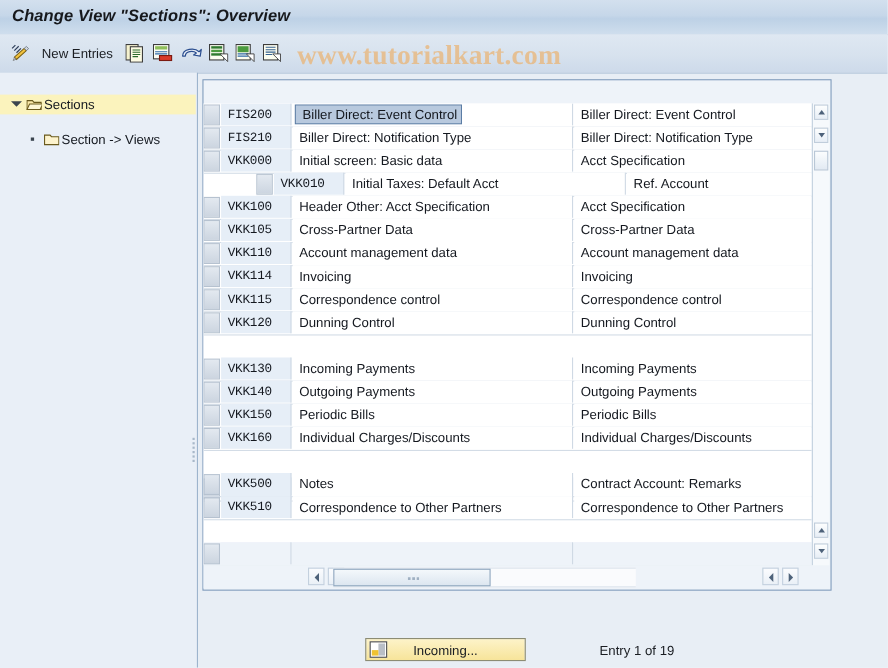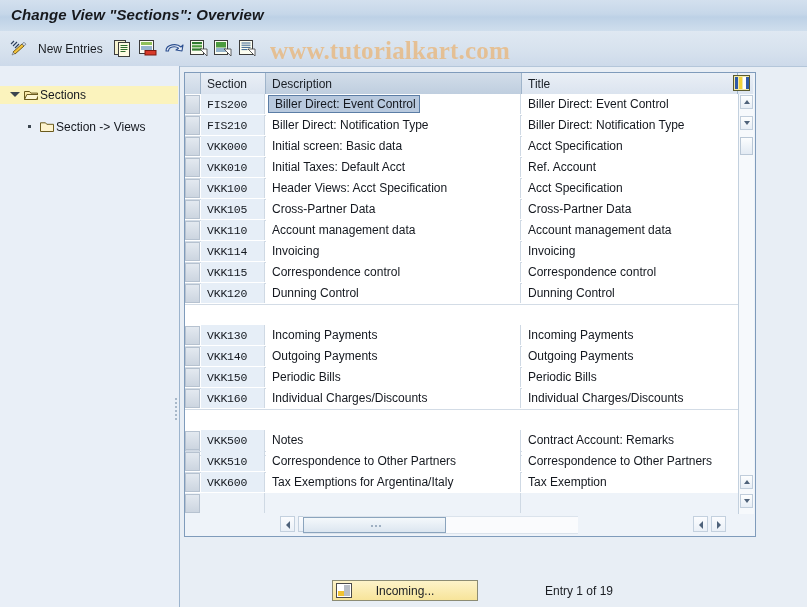--- a/index.html
+++ b/index.html
@@ -313,39 +313,20 @@
       <i></i>
       <i></i>
       <i></i>
       <i></i>
       <i></i>
   </div>
 </div>
 
 <div class="tablewrap">
 
-  <div class="thead">
-    <div class="th selcol" style="left:0;width:16px;"></div>
-    <div class="th" style="left:16px;width:65px;">
-      <span>Section</span>
-    </div>
-    <div class="th active" style="left:81px;width:256px;">
-      <span>Description</span>
-    </div>
-    <div class="th" style="left:337px;width:216px;">
-      <span>Title</span>
-    </div>
-    <div class="th" style="left:553px;width:15px;border-right:none;"></div>
-    <div class="grid-icon">
-      <i style="left:1px;background:#2f5aa8;"></i>
-      <i style="left:5px;background:#f2d33c;"></i>
-      <i style="left:9px;background:#ffffff;"></i>
-      <i style="left:12px;background:#2f5aa8;"></i>
-    </div>
-  </div>
 
   <div class="tbody">
       <div class="row" style="top: 0px;">
         <div class="cell selbox"></div>
         <div class="cell c-section">
           <span>FIS200</span>
         </div>
         <div class="cell c-desc">
           <span class="hl">Biller Direct: Event Control</span>
         </div>
@@ -370,39 +351,39 @@
         <div class="cell c-section">
           <span>VKK000</span>
         </div>
         <div class="cell c-desc">
           <span>Initial screen: Basic data</span>
         </div>
         <div class="cell c-title">
           <span>Acct Specification</span>
         </div>
       </div>
-      <div class="row" style="top: 63px;">
+      <div class="row" style="top: 63px; margin-left: 48px;">
         <div class="cell selbox"></div>
         <div class="cell c-section">
           <span>VKK010</span>
         </div>
         <div class="cell c-desc">
           <span>Initial Taxes: Default Acct</span>
         </div>
         <div class="cell c-title">
           <span>Ref. Account</span>
         </div>
       </div>
       <div class="row" style="top: 84px;">
         <div class="cell selbox"></div>
         <div class="cell c-section">
           <span>VKK100</span>
         </div>
         <div class="cell c-desc">
-          <span>Header Views: Acct Specification</span>
+          <span>Header Other: Acct Specification</span>
         </div>
         <div class="cell c-title">
           <span>Acct Specification</span>
         </div>
       </div>
       <div class="row" style="top: 105px;">
         <div class="cell selbox"></div>
         <div class="cell c-section">
           <span>VKK105</span>
         </div>
@@ -536,32 +517,20 @@
       <div class="row" style="top: 357px;">
         <div class="cell selbox"></div>
         <div class="cell c-section">
           <span>VKK510</span>
         </div>
         <div class="cell c-desc">
           <span>Correspondence to Other Partners</span>
         </div>
         <div class="cell c-title">
           <span>Correspondence to Other Partners</span>
-        </div>
-      </div>
-      <div class="row" style="top: 378px;">
-        <div class="cell selbox"></div>
-        <div class="cell c-section">
-          <span>VKK600</span>
-        </div>
-        <div class="cell c-desc">
-          <span>Tax Exemptions for Argentina/Italy</span>
-        </div>
-        <div class="cell c-title">
-          <span>Tax Exemption</span>
         </div>
       </div>
       <div class="row" style="top: 399px; background: rgb(238, 243, 249);">
         <div class="cell selbox"></div>
         <div class="cell c-section" style="background: rgb(238, 243, 249);"></div>
         <div class="cell c-desc" style="background: rgb(238, 243, 249);"></div>
         <div class="cell c-title" style="background: rgb(238, 243, 249);"></div>
       </div>
     </div>
 

